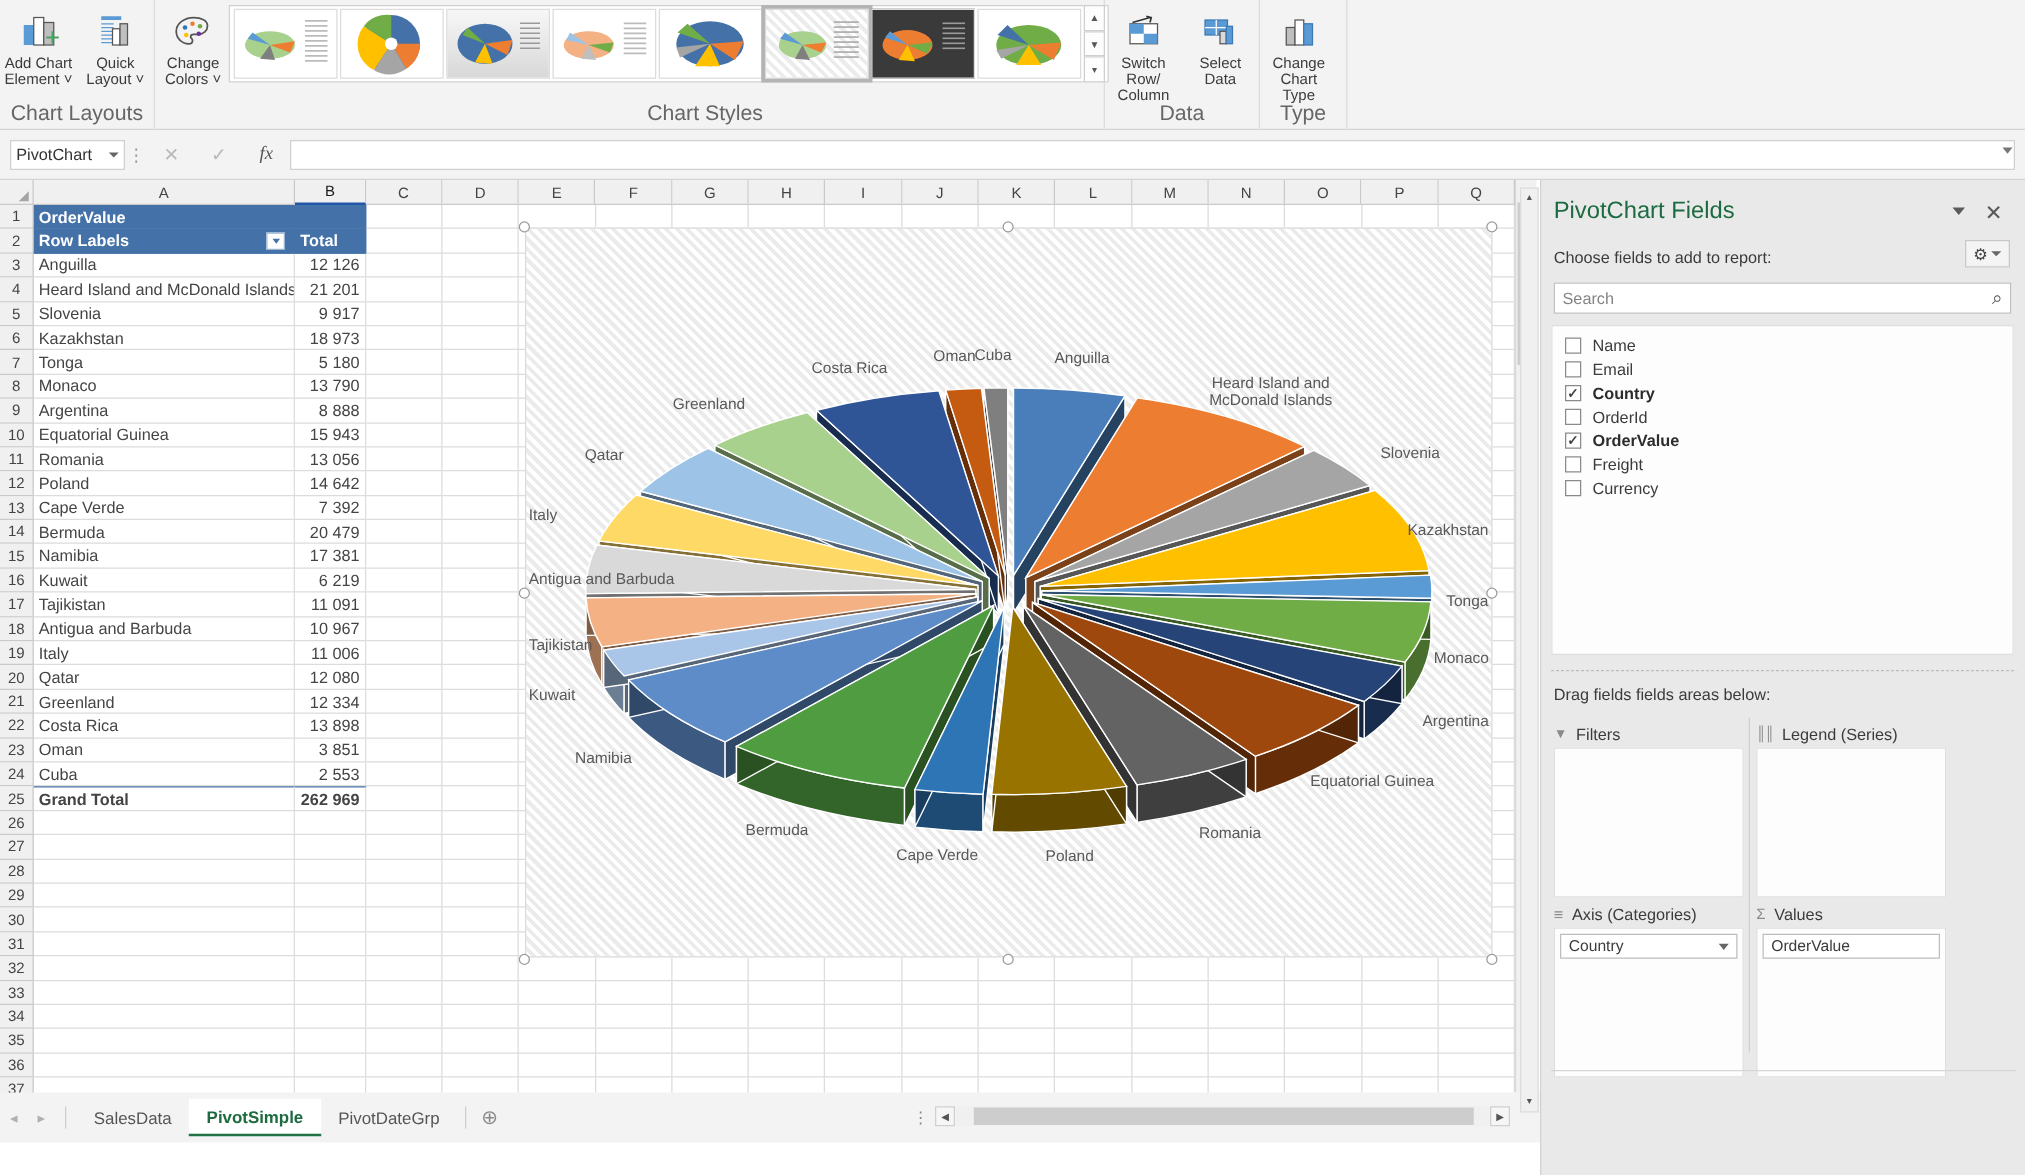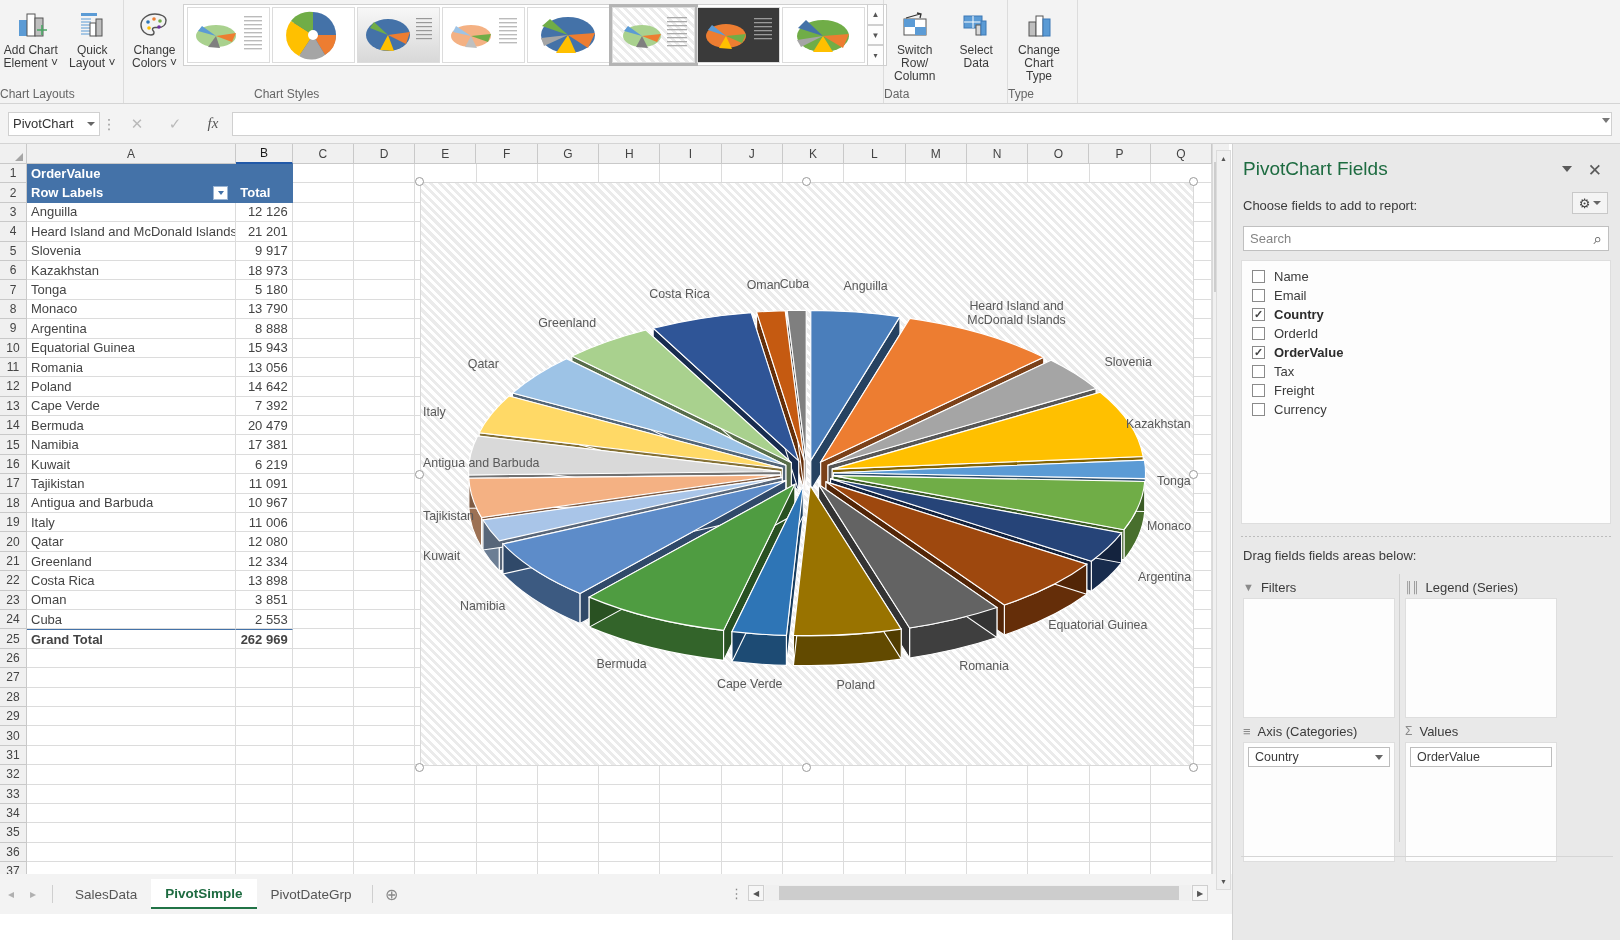--- a/index.html
+++ b/index.html
@@ -15,22 +15,22 @@
   }
   
   #ribbon {
     position:absolute; left:0; top:0; width:1620px; height:104px;
     background:#f3f3f3; border-bottom:1px solid #d4d4d4;
     display:flex; align-items:stretch;
   }
   .rgroup { position:relative; display:flex; flex-direction:column; justify-content:flex-start;
             border-right:1px solid #dcdcdc; padding-top:4px; }
   .rgroup-body { display:flex; align-items:flex-start; height:84px; }
-  .rgroup-label { position:absolute; bottom:2px; left:0; width:100%; 
-                  font-size:12px; color:#666; }
+  .rgroup-label { position:absolute; bottom:2px; left:0; width:100%; text-align:center;
+                  font-size:17px; color:#666; }
   .bigbtn { width:62px; display:flex; flex-direction:column; align-items:center;
             padding:4px 2px 0 2px; cursor:default; }
   .bigbtn .ico { height:34px; display:flex; align-items:center; justify-content:center; }
   .bigbtn .lbl { font-size:12px; line-height:13px; text-align:center; color:#3b3b3b; margin-top:2px; }
 
   
   #styleGallery { display:flex; align-items:center; padding:0 4px; }
   .gal-frame { border:1px solid #d0d0d0; background:#fff; display:flex; align-items:center;
                padding:3px 2px; height:62px; }
   .thumb { width:83px; height:56px; border:1px solid #dcdcdc; background:#fff; margin:0 1px;
@@ -1324,24 +1324,20 @@
       <div class="fitem">
         <span class="cb"></span>
         <span>OrderId</span>
       </div>
       <div class="fitem checked">
         <span class="cb">✓</span>
         <span>OrderValue</span>
       </div>
       <div class="fitem">
         <span class="cb"></span>
-        <span>Tax</span>
-      </div>
-      <div class="fitem">
-        <span class="cb"></span>
         <span>Freight</span>
       </div>
       <div class="fitem">
         <span class="cb"></span>
         <span>Currency</span>
       </div>
     </div>
 
   <div class="dotline" style="top:392px;"></div>
   <div id="dragLbl">Drag fields fields areas below:</div>

